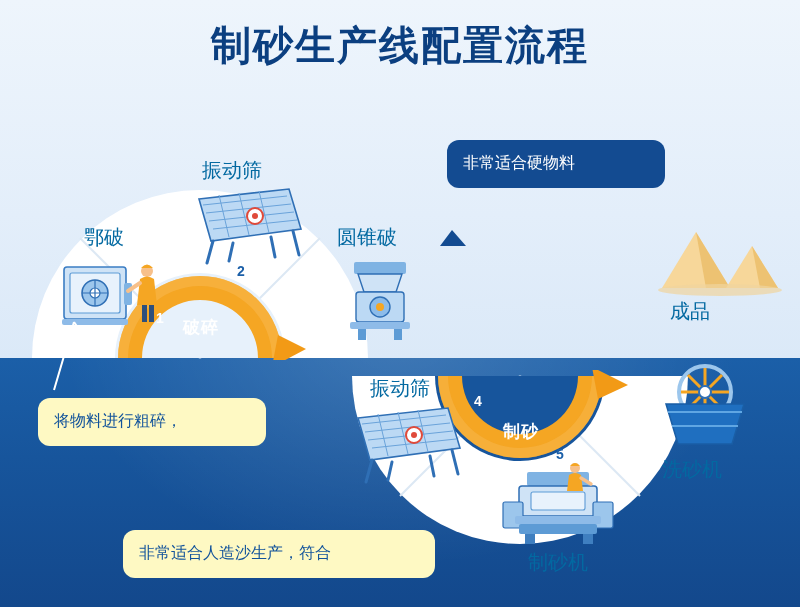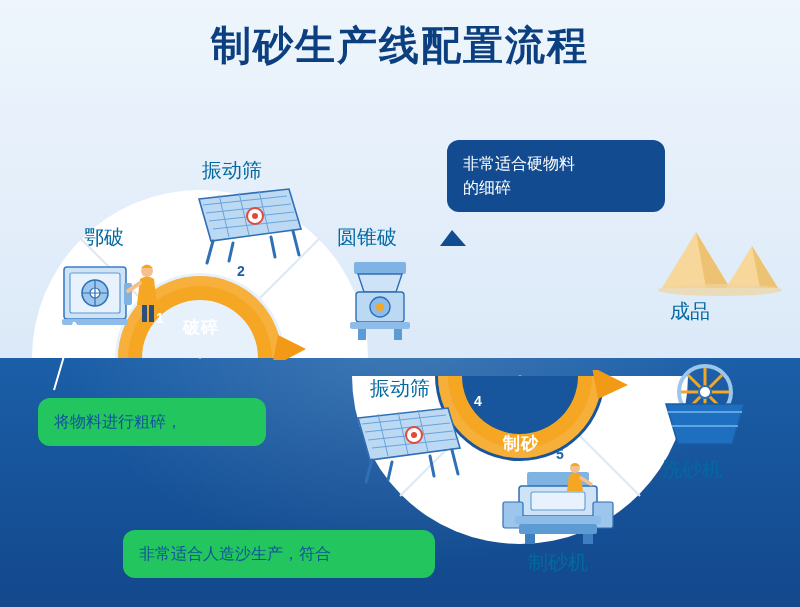--- a/index.html
+++ b/index.html
@@ -30,23 +30,23 @@
   
   .lbl{position:absolute;font-size:20px;color:#0369a1;white-space:nowrap;}
 
   
   .arc-badge{position:absolute;color:#fff;font-size:17px;font-weight:bold;letter-spacing:1px;margin-top:24px;}
 
   
   .num{position:absolute;color:#ffffff;font-size:14px;font-weight:bold;}
 
   
-  .callout{position:absolute;border-radius:12px;padding:12px 16px;font-size:16px;line-height:1.5;}
+  .callout{position:absolute;border-radius:12px;padding:12px 16px;font-size:16px;line-height:1.5;font-family:Liberation Mono, monospace;}
   .callout.blue{background:#134b91;color:#ffffff;}
-  .callout.white{background:#22c55e;color:#12539b;}
+  .callout.white{background:#fef9c3;color:#12539b;}
   .callout span{display:block;}
 
   .pointer{position:absolute;}
 
   
   .leader{position:absolute;}
 </style>
 </head>
 <body>
 
@@ -143,21 +143,21 @@
       <path d="M98,6 A82,82 0 0 0 262,6 L238,6 A58,58 0 0 1 122,6 Z" fill="#f5a623"></path>
       <path d="M98,6 A82,82 0 0 0 262,6 L252,6 A72,72 0 0 1 108,6 Z" fill="#f8b850" opacity=".5"></path>
       <path d="M258,29 L288,15 L252,-3 Z" fill="#f29a16"></path>
     </svg>
   </div>
 
   <div class="num" style="left:474px;top:393px;">4</div>
   <div class="num" style="left:556px;top:446px;color:#1b5fa8;">5</div>
   <div class="num" style="left:636px;top:393px;">6</div>
 
-  <div class="arc-badge" style="left:503px;top:408px;text-align:center;">制砂</div>
+  <div class="arc-badge" style="left:503px;top:396px;text-align:center;">制砂</div>
 
   <div class="lbl" style="left:370px;top:375px;">振动筛</div>
   <div class="lbl" style="left:528px;top:549px;">制砂机</div>
   <div class="lbl" style="left:662px;top:456px;">洗砂机</div>
 
   <div class="leader" style="left:352px;top:404px;">
     <svg width="120" height="82" viewBox="0 0 120 82">
       <path d="M6 14 L96 4 L108 44 L18 56 Z" fill="#bcd9f4" stroke="#2f6fb5" stroke-width="1.6"></path>
       <path d="M10 20 L94 11 M13 28 L98 19 M16 36 L101 27 M20 44 L104 35" stroke="#6aa3da" stroke-width="1"></path>
       <path d="M26 10 L36 52 M46 8 L56 50 M66 6 L76 48" stroke="#6aa3da" stroke-width="1"></path>
@@ -209,21 +209,20 @@
       <ellipse cx="72" cy="72" rx="62" ry="6" fill="#f0d49e" opacity=".7"></ellipse>
     </svg>
   </div>
   <div class="lbl" style="left:670px;top:298px;">成品</div>
 
   <svg class="pointer" style="left:400px;top:220px;" width="80" height="60" viewBox="0 0 80 60">
     <path d="M52 10 L66 26 L40 26 Z" fill="#134b91"></path>
   </svg>
   <div class="callout blue" style="left:447px;top:140px;width:186px;">
     <span>非常适合硬物料</span>
-    <span>的细碎</span>
   </div>
 
   <svg class="leader" style="left:40px;top:318px;" width="80" height="86" viewBox="0 0 80 86">
     <path d="M34 4 L14 72" stroke="#ffffff" stroke-width="2" fill="none"></path>
     <path d="M34 4 L52 30" stroke="#ffffff" stroke-width="2" fill="none"></path>
   </svg>
   <div class="callout white" style="left:38px;top:398px;width:196px;">
     <span>将物料进行粗碎，</span>
   </div>
 

